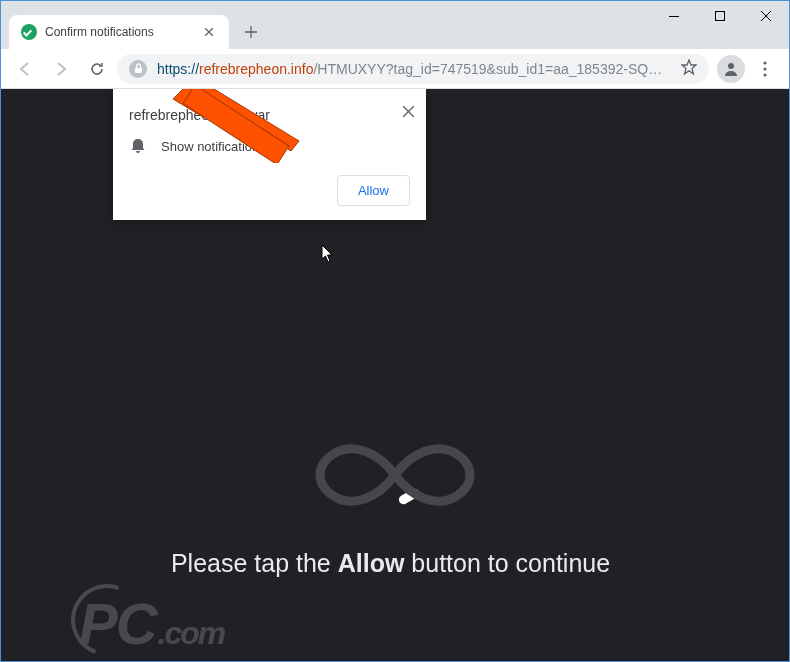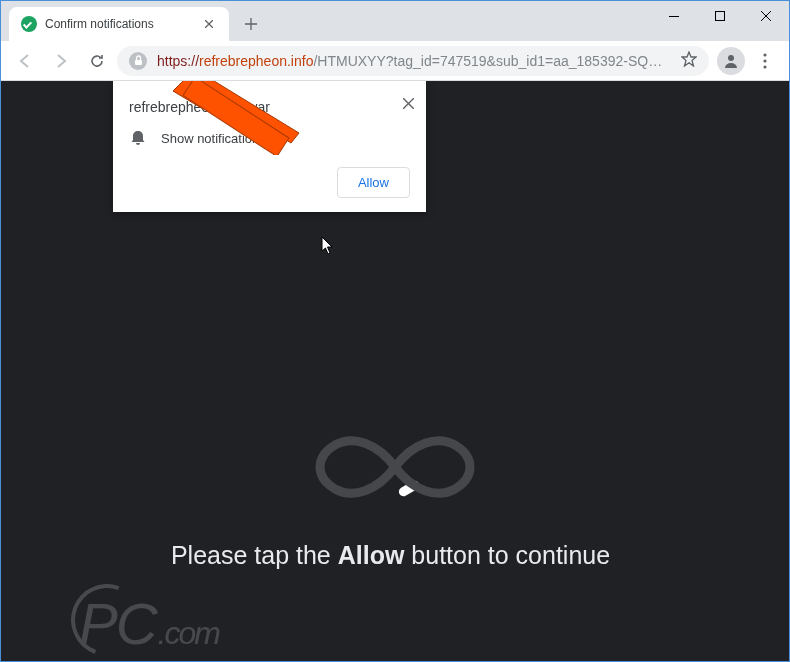--- a/index.html
+++ b/index.html
@@ -3,35 +3,35 @@
   <meta charset="utf-8">
   <style>
     * { margin: 0; padding: 0; box-sizing: border-box; }
     body { font-family: 'Segoe UI', Arial, sans-serif; width: 790px; height: 662px; overflow: hidden; position: relative; background: #fff; }
     
     
     .window { width: 790px; height: 662px; border: 1px solid #4a90d9; display: flex; flex-direction: column; }
     .win-btn { width: 46px; height: 32px; display: flex; align-items: center; justify-content: center; background: transparent; border: none; cursor: pointer; }
     
     
-    .tabbar { height: 40px; background: #dee1e6; display: flex; align-items: flex-end; padding-left: 8px; position: relative; }
+    .tabbar { height: 48px; background: #dee1e6; display: flex; align-items: flex-end; padding-left: 8px; position: relative; }
     .tab { display: flex; align-items: center; height: 34px; background: #fff; border-radius: 8px 8px 0 0; padding: 0 12px; min-width: 220px; gap: 8px; font-size: 12px; color: #3c4043; }
     .tab-favicon { width: 16px; height: 16px; background: #1da462; border-radius: 50%; position: relative; }
     .tab-favicon::after { content: ''; position: absolute; left: 4px; top: 7px; width: 3px; height: 6px; border: solid white; border-width: 0 2px 2px 0; transform: rotate(45deg) translate(-2px,-2px); }
     .tab-close { margin-left: auto; width: 16px; height: 16px; display: flex; align-items: center; justify-content: center; border-radius: 50%; cursor: pointer; color: #5f6368; }
     .newtab { width: 28px; height: 28px; margin-left: 8px; margin-bottom: 3px; display: flex; align-items: center; justify-content: center; border-radius: 50%; cursor: pointer; color: #5f6368; }
     
     
     .toolbar { height: 40px; background: #fff; display: flex; align-items: center; padding: 0 8px; gap: 4px; border-bottom: 1px solid #dadce0; }
     .nav-btn { width: 32px; height: 32px; display: flex; align-items: center; justify-content: center; border: none; background: transparent; border-radius: 50%; color: #5f6368; cursor: pointer; }
     .nav-btn.disabled { color: #bdc1c6; }
     .omnibox { flex: 1; height: 30px; background: #f1f3f4; border-radius: 15px; display: flex; align-items: center; padding: 0 12px; gap: 10px; font-size: 14px; overflow: hidden; white-space: nowrap; }
     .lock-bg { width: 18px; height: 18px; background: #bdc1c6; border-radius: 50%; display: flex; align-items: center; justify-content: center; flex-shrink: 0; }
     .url-text { flex: 1; overflow: hidden; text-overflow: ellipsis; color: #80868b; }
-    .url-scheme { color: #7f1d1d; }
+    .url-scheme { color: #0c4a6e; }
     .url-host { color: #c2410c; }
     .star-btn { flex-shrink: 0; color: #5f6368; cursor: pointer; }
     .profile-btn { width: 28px; height: 28px; border-radius: 50%; background: #dadce0; display: flex; align-items: center; justify-content: center; color: #5f6368; margin-left: 4px; cursor: pointer; }
     .menu-btn { width: 32px; height: 32px; display: flex; align-items: center; justify-content: center; border: none; background: transparent; border-radius: 50%; color: #5f6368; cursor: pointer; }
     
     
     .content { flex: 1; background: #202124; position: relative; overflow: hidden; }
     
     
     .notif-prompt { position: absolute; top: 0; left: 112px; width: 313px; background: #fff; box-shadow: 0 2px 8px rgba(0,0,0,0.3); padding: 18px 16px 14px 16px; z-index: 10; }
@@ -45,21 +45,21 @@
     
     .cursor { position: absolute; top: 155px; left: 320px; z-index: 15; pointer-events: none; }
     .loader-dot { position: absolute; left: 50%; top: 403px; width: 22px; height: 9px; background: #fff; border-radius: 5px; transform: translateX(3px) rotate(-30deg); }
     
     
     .instruction { position: absolute; left: 0; right: 9px; top: 460px; text-align: center; color: #e8eaed; font-size: 25px; font-weight: 300; }
     .instruction b { font-weight: 600; }
     
     
     .watermark { position: absolute; left: 78px; bottom: 4px; opacity: 0.18; pointer-events: none; }
-    .watermark-text { font-family: Arial, sans-serif; font-size: 58px; font-weight: 400; font-style: italic; letter-spacing: -2px; color: #fff; display: flex; align-items: baseline; }
+    .watermark-text { font-family: Arial, sans-serif; font-size: 58px; font-weight: 700; font-style: italic; letter-spacing: -2px; color: #fff; display: flex; align-items: baseline; }
     .wm-pc { position: relative; }
     .wm-risk { margin-left: -4px; }
     .wm-com { font-size: 32px; margin-left: 2px; margin-top: 40px; }
     .wm-circle { position: absolute; left: -8px; top: -6px; width: 72px; height: 72px; border: 4px solid #fff; border-radius: 50%; border-right-color: transparent; border-bottom-color: transparent; transform: rotate(-25deg); }
   </style>
 </head>
 <body>
 
 <div class="window" data-name="browser-window">
 

